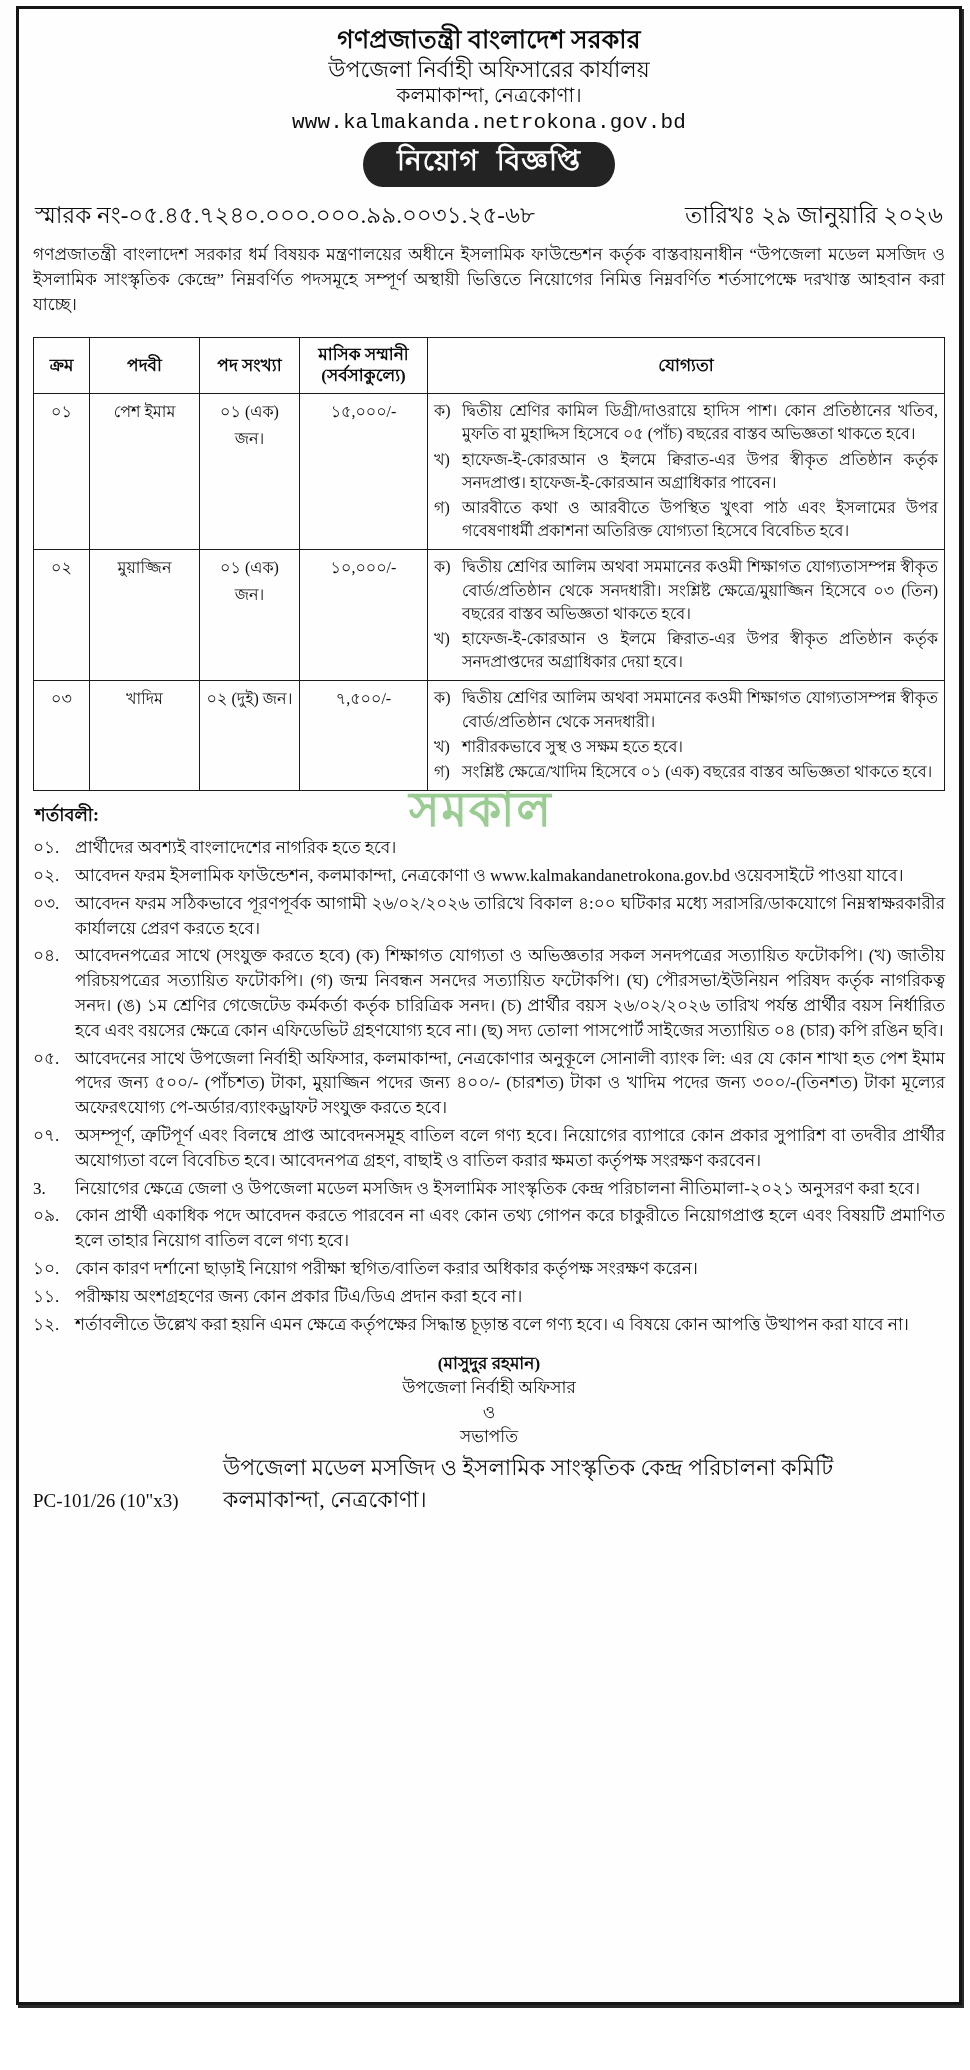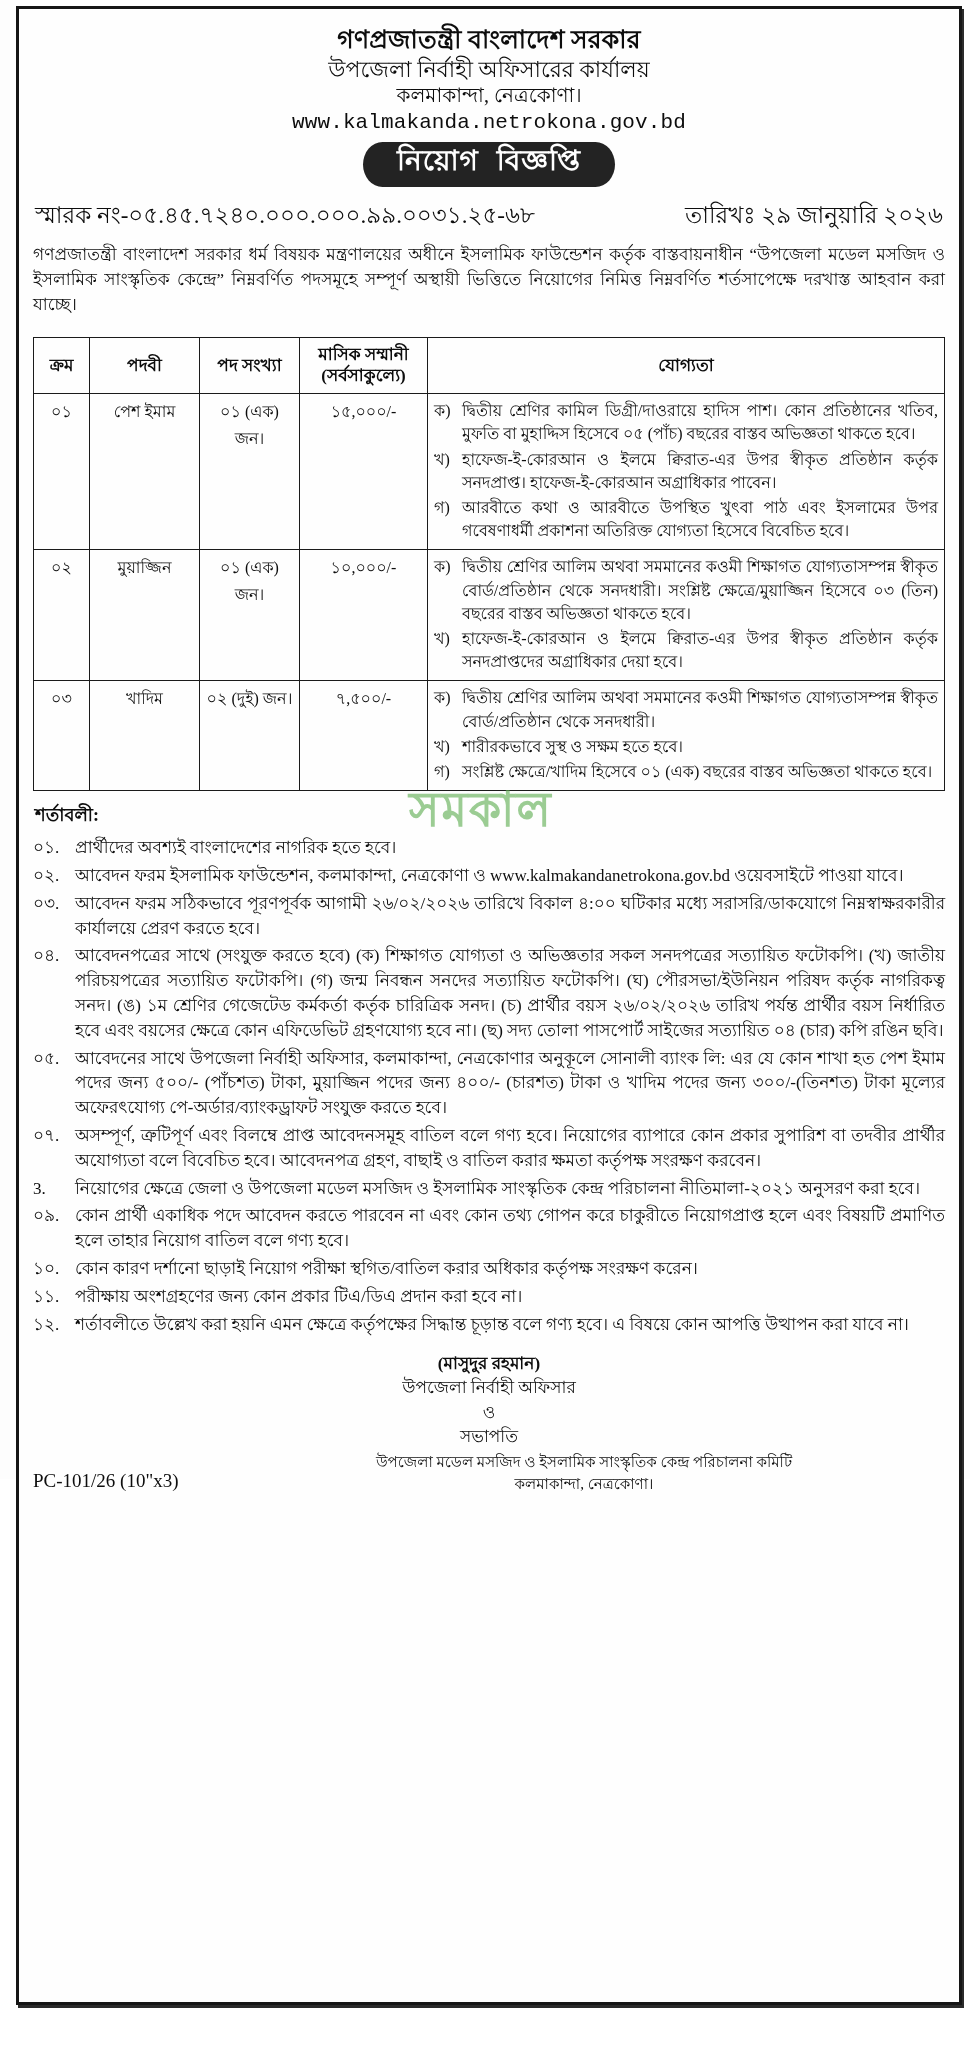--- a/index.html
+++ b/index.html
@@ -197,22 +197,22 @@
     margin-top: 2px;
   }
   .pc-code {
     font-size: 19px;
     white-space: nowrap;
     padding-bottom: 4px;
     width: 250px;
   }
   .committee-block {
     flex: 1 1 auto;
-    text-align: center;
-    font-size: 15px;
+    text-align: left;
+    font-size: 22px;
     line-height: 1.45;
     margin-left: -60px;
   }
 
   
   .watermark {
     position: absolute;
     left: 390px;
     top: 765px;
     font-size: 46px;

